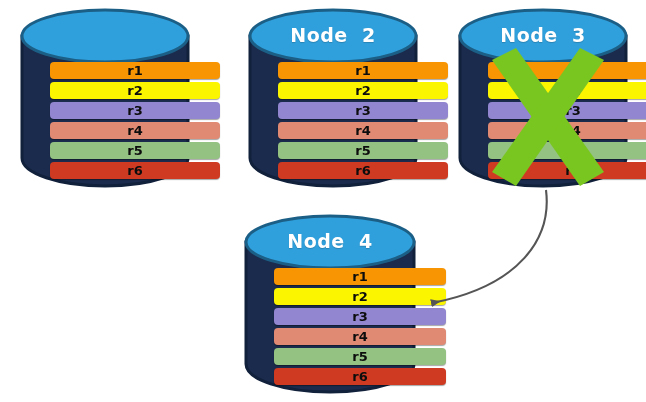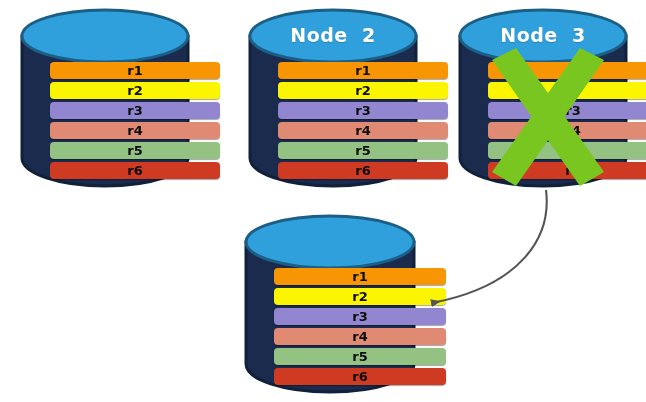--- a/index.html
+++ b/index.html
@@ -177,20 +177,21 @@
       <polygon points="6,16 30,4 118,128 94,142"></polygon>
       <polygon points="118,16 94,4 6,128 30,142"></polygon>
     </g>
   </svg>
 
   <div class="node" id="n4" style="left:244px; top:214px; width:172px; height:178px;">
     <svg class="node-svg" width="172" height="178" viewBox="0 0 172 178">
       <path d="M2,28 L2,150 A84,28 0 0 0 170,150 L170,28 Z" fill="#1b2b4d" stroke="#11203b" stroke-width="3"></path>
       <ellipse cx="86" cy="28" rx="84" ry="26" fill="#30a0dc" stroke="#1c5f86" stroke-width="3"></ellipse>
     </svg>
+    <div class="node-title" style="top:16px;">Node  4</div>
     <div class="rows" style="top:54px; padding:0 30px;">
       <div class="row" style="background:#f79503">
         <span class="row-label">r1</span>
       </div>
       <div class="row" style="background:#fbf500">
         <span class="row-label">r2</span>
       </div>
       <div class="row" style="background:#9186cf">
         <span class="row-label">r3</span>
       </div>

